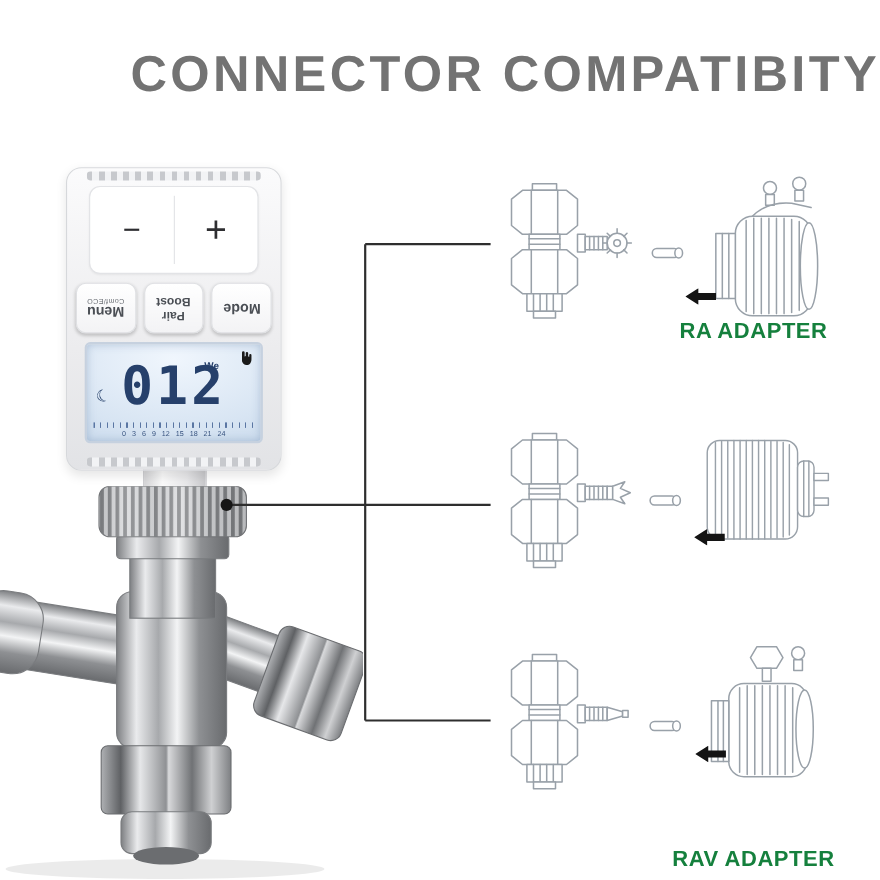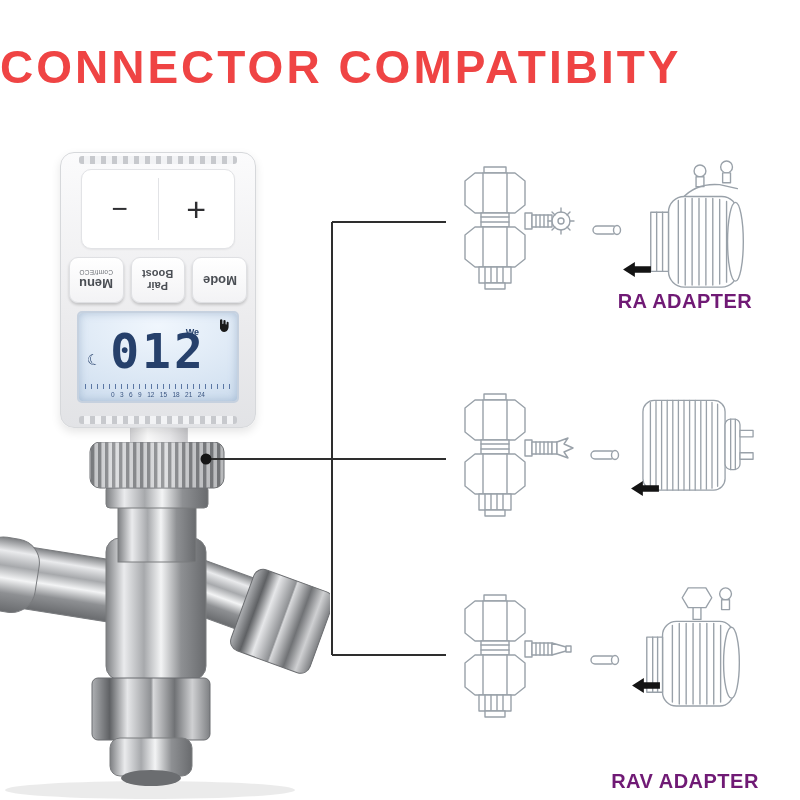--- a/index.html
+++ b/index.html
@@ -1,20 +1,20 @@
 <!DOCTYPE html>
 <html><head>
 <meta charset="utf-8">
 <style>
   html,body{margin:0;padding:0;background:#fff;}
   .canvas{position:relative;width:800px;height:800px;background:#fff;overflow:hidden;
           font-family:"Liberation Sans",sans-serif;color:#141414;}
 
-  .title{position:absolute;top:40px;left:0;width:100%;text-align:left;
-         font-size:46px;font-weight:bold;letter-spacing:3px;color:#ef4444;}
+  .title{position:absolute;top:40px;left:0;width:100%;text-align:right;
+         font-size:46px;font-weight:bold;letter-spacing:3px;color:#737373;}
 
   
   .device{position:absolute;left:60px;top:152px;width:194px;height:274px;z-index:4;
           background:linear-gradient(180deg,#fbfbfc,#ececee 60%,#e2e3e6);
           border:1px solid #d6d8db;border-radius:14px;box-shadow:0 4px 10px rgba(0,0,0,.10);}
   .vents{position:absolute;left:18px;right:18px;height:8px;border-radius:3px;
          background:repeating-linear-gradient(90deg,#c7c9cd 0 5px,#f2f3f5 5px 11px);}
   .vents.top{top:3px}.vents.bottom{bottom:3px}
   .pm-panel{position:absolute;left:20px;right:20px;top:16px;height:78px;background:#fff;
             border:1px solid #e2e3e6;border-radius:10px;display:flex;box-shadow:0 1px 2px rgba(0,0,0,.06);}
@@ -68,21 +68,21 @@
   .row2 .pin-art{left:154px;top:62px;}
   .row2 .adapter-art{left:202px;top:8px;}
   .row2 .arrow{left:196px;top:96px;}
   .row2 .adapter-label{left:140px;top:122px;width:220px;}
   .row3 .valve-art{left:2px;top:12px;}
   .row3 .pin-art{left:154px;top:72px;}
   .row3 .adapter-art{left:198px;top:2px;}
   .row3 .arrow{left:197px;top:98px;}
   .row3 .adapter-label{left:145px;top:150px;width:210px;margin-top:40px;}
   .adapter-label{position:absolute;text-align:center;font-size:20px;font-weight:bold;
-                 letter-spacing:.5px;color:#701a75;}
+                 letter-spacing:.5px;color:#15803d;}
   .art{stroke:#99a1a9;stroke-width:1.4;fill:#fff;stroke-linejoin:round;stroke-linecap:round;}
 </style>
 </head>
 <body>
 
 <div class="canvas">
 
   <div class="title">CONNECTOR COMPATIBITY</div>
 
   <svg class="lines" width="800" height="800" viewBox="0 0 800 800">

